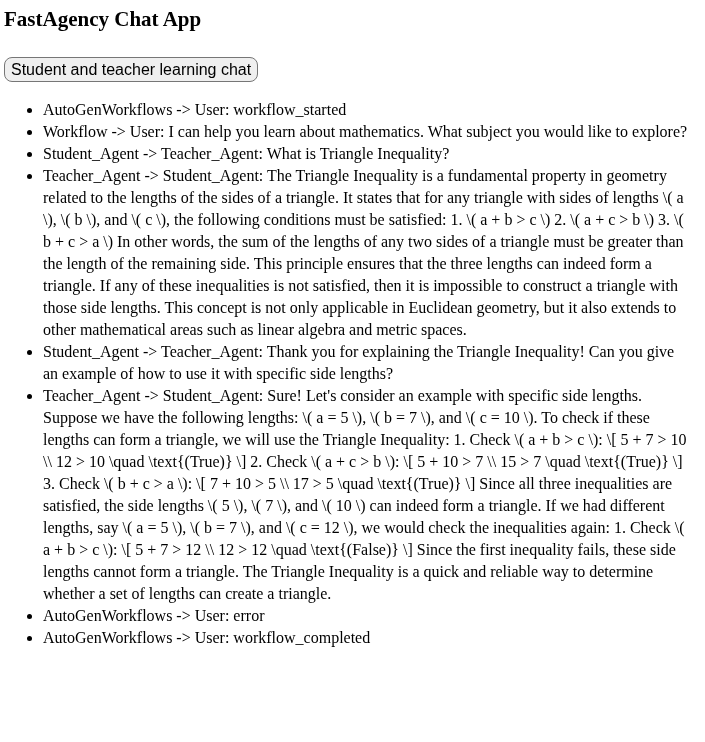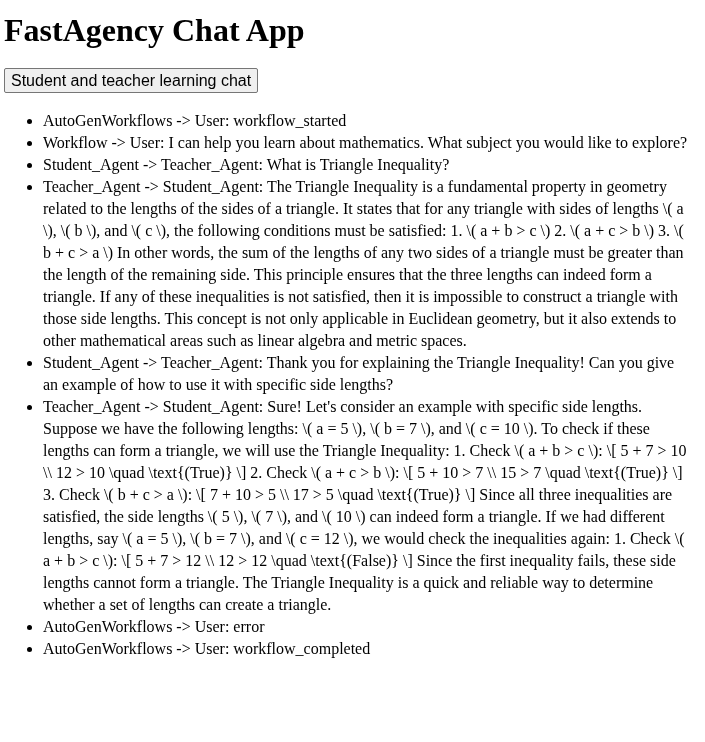--- a/index.html
+++ b/index.html
@@ -4,32 +4,32 @@
   <style>
     html, body { margin: 0; padding: 0; background: #ffffff; }
     body {
       width: 705px; height: 742px; overflow: hidden;
       font-family: "Liberation Serif", "DejaVu Serif", serif;
       font-size: 16px; color: #000;
       padding: 0 0 0 4px; box-sizing: border-box;
     }
     h1 {
       font-family: "Liberation Serif", serif;
-      font-size: 32px; font-weight: bold;
-      margin: 0; padding-top: 12px; line-height: 36px;
+      font-size: 21px; font-weight: bold;
+      margin: 0; padding-top: 1px; line-height: 36px;
     }
     .btn {
       margin-top: 20px;
       font-family: "Liberation Sans", "DejaVu Sans", sans-serif;
       font-size: 16px;
       padding: 2px 6px;
       line-height: 19px;
       background: #efefef;
       border: 1px solid #767676;
-      border-radius: 2px;
+      border-radius: 8px;
       color: #000;
     }
     ul.messages {
       margin: 17px 0 0 0;
       padding-left: 39px;
       padding-right: 16px;
       list-style: disc;
     }
     ul.messages li {
       line-height: 22px;

